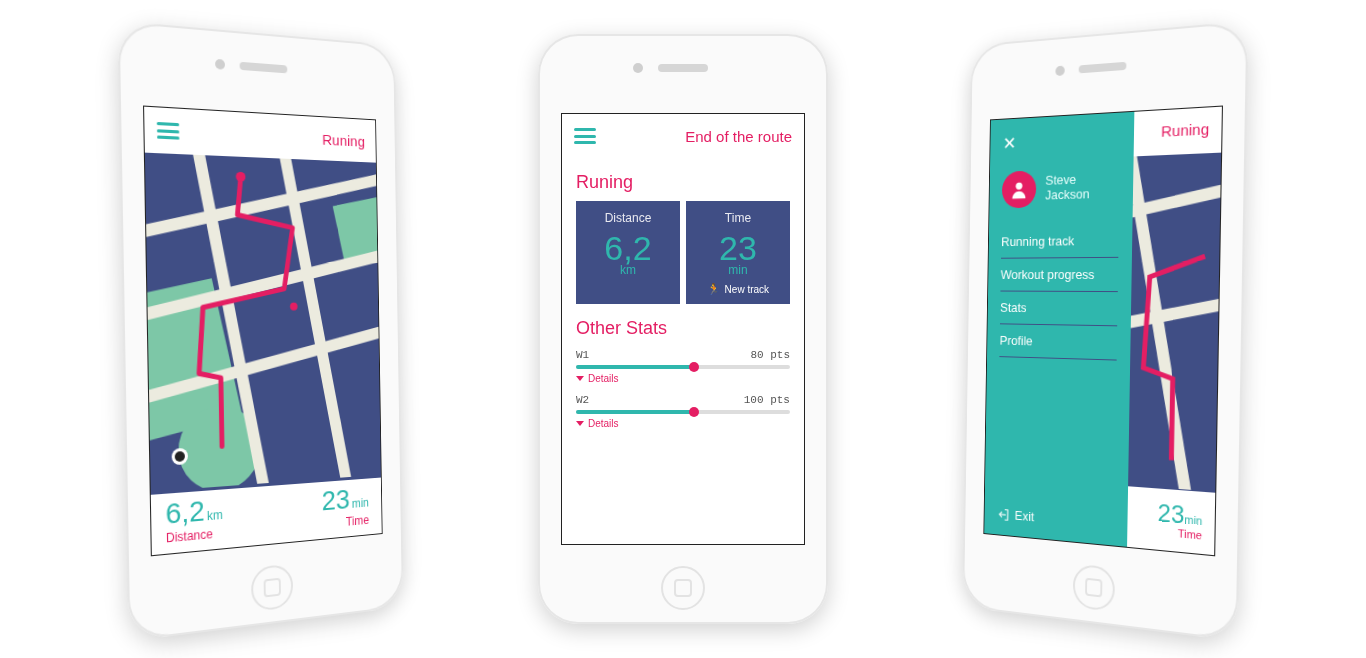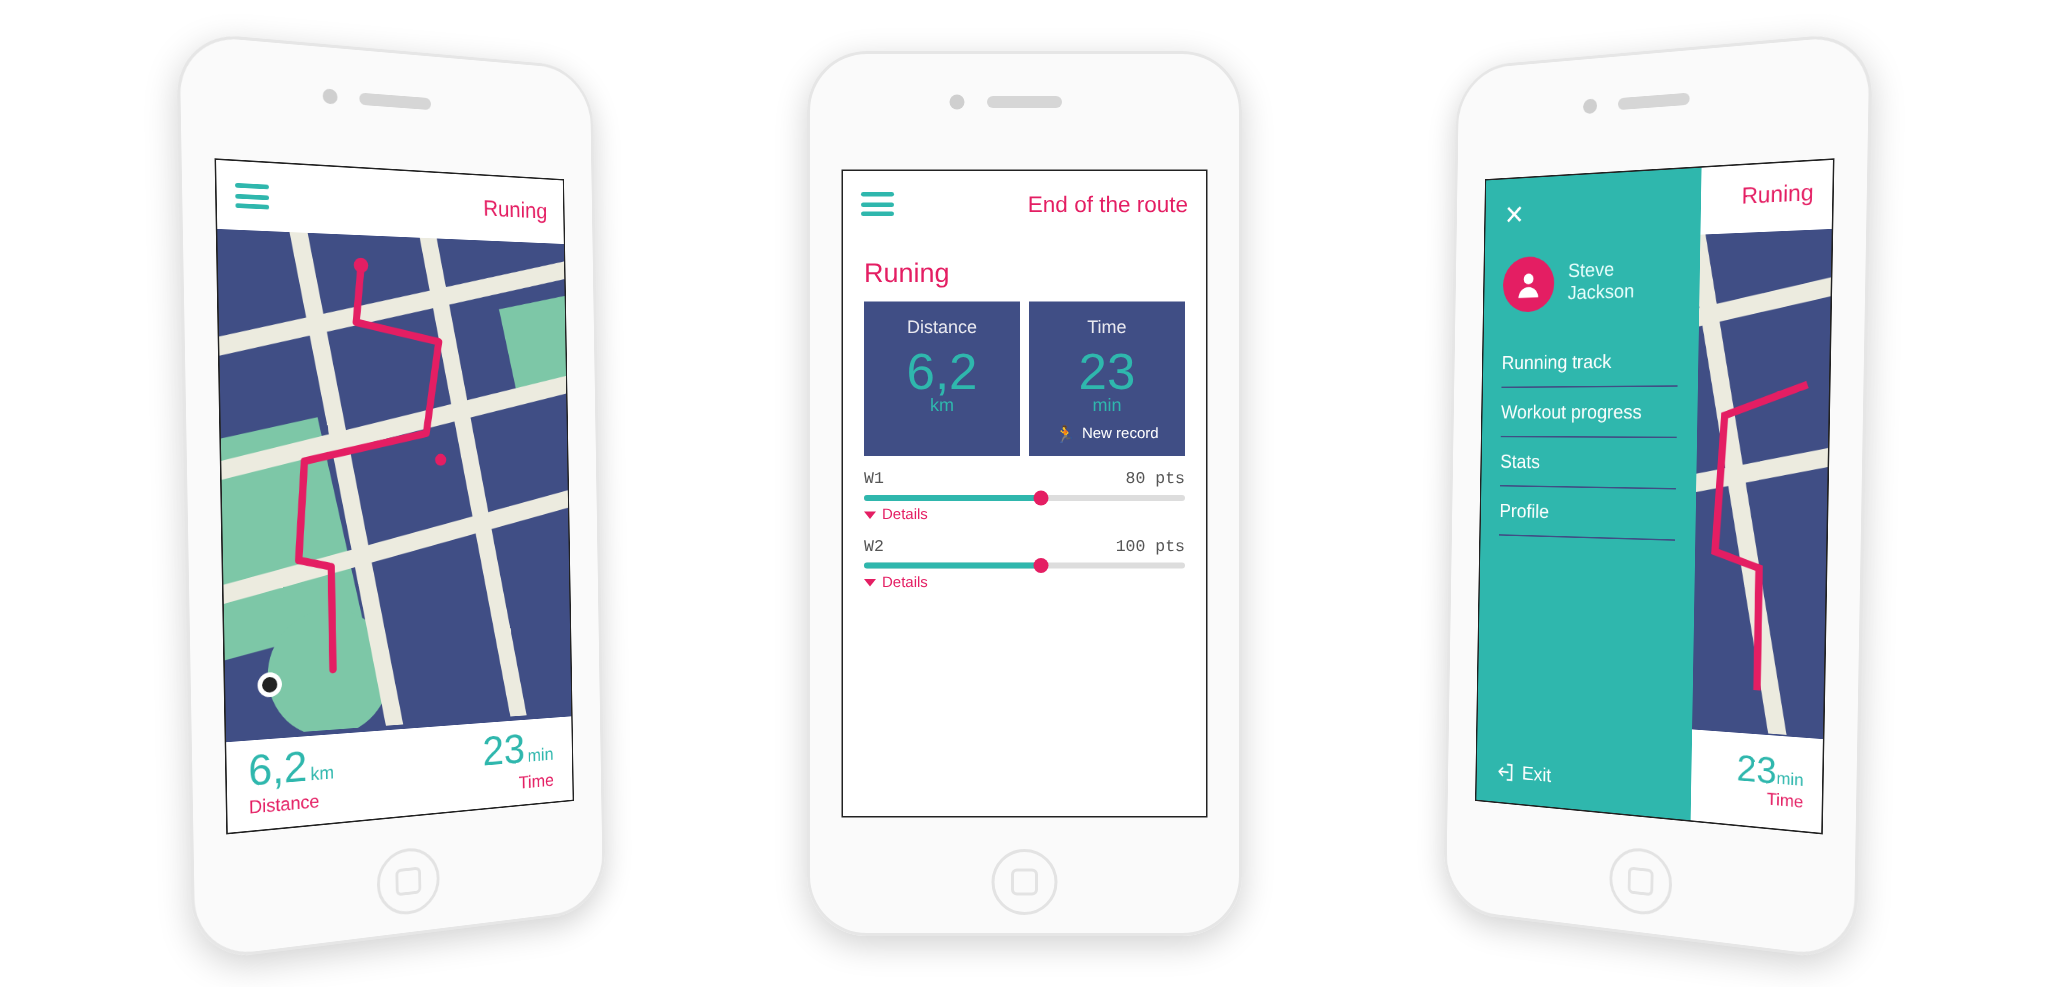--- a/index.html
+++ b/index.html
@@ -177,25 +177,26 @@
             <div class="lab">Distance</div>
             <div class="val">6,2</div>
             <div class="sub">km</div>
           </div>
           <div class="card">
             <div class="lab">Time</div>
             <div class="val">23</div>
             <div class="sub">min</div>
             <div class="rec">
                 <span class="runner">🏃</span>
-                <span>New record</span>
+                <span>New track</span>
               </div>
           </div>
         </div>
 
+        <div class="sec-title" style="margin-top:14px">Other Stats</div>
 
         <div class="stat-row">
           <div class="hdr">
               <span>W1</span>
               <span>80 pts</span>
             </div>
           <div class="bar">
             <div class="fill" style="width:55%"></div>
               <div class="knob" style="left:55%"></div>
           </div>

